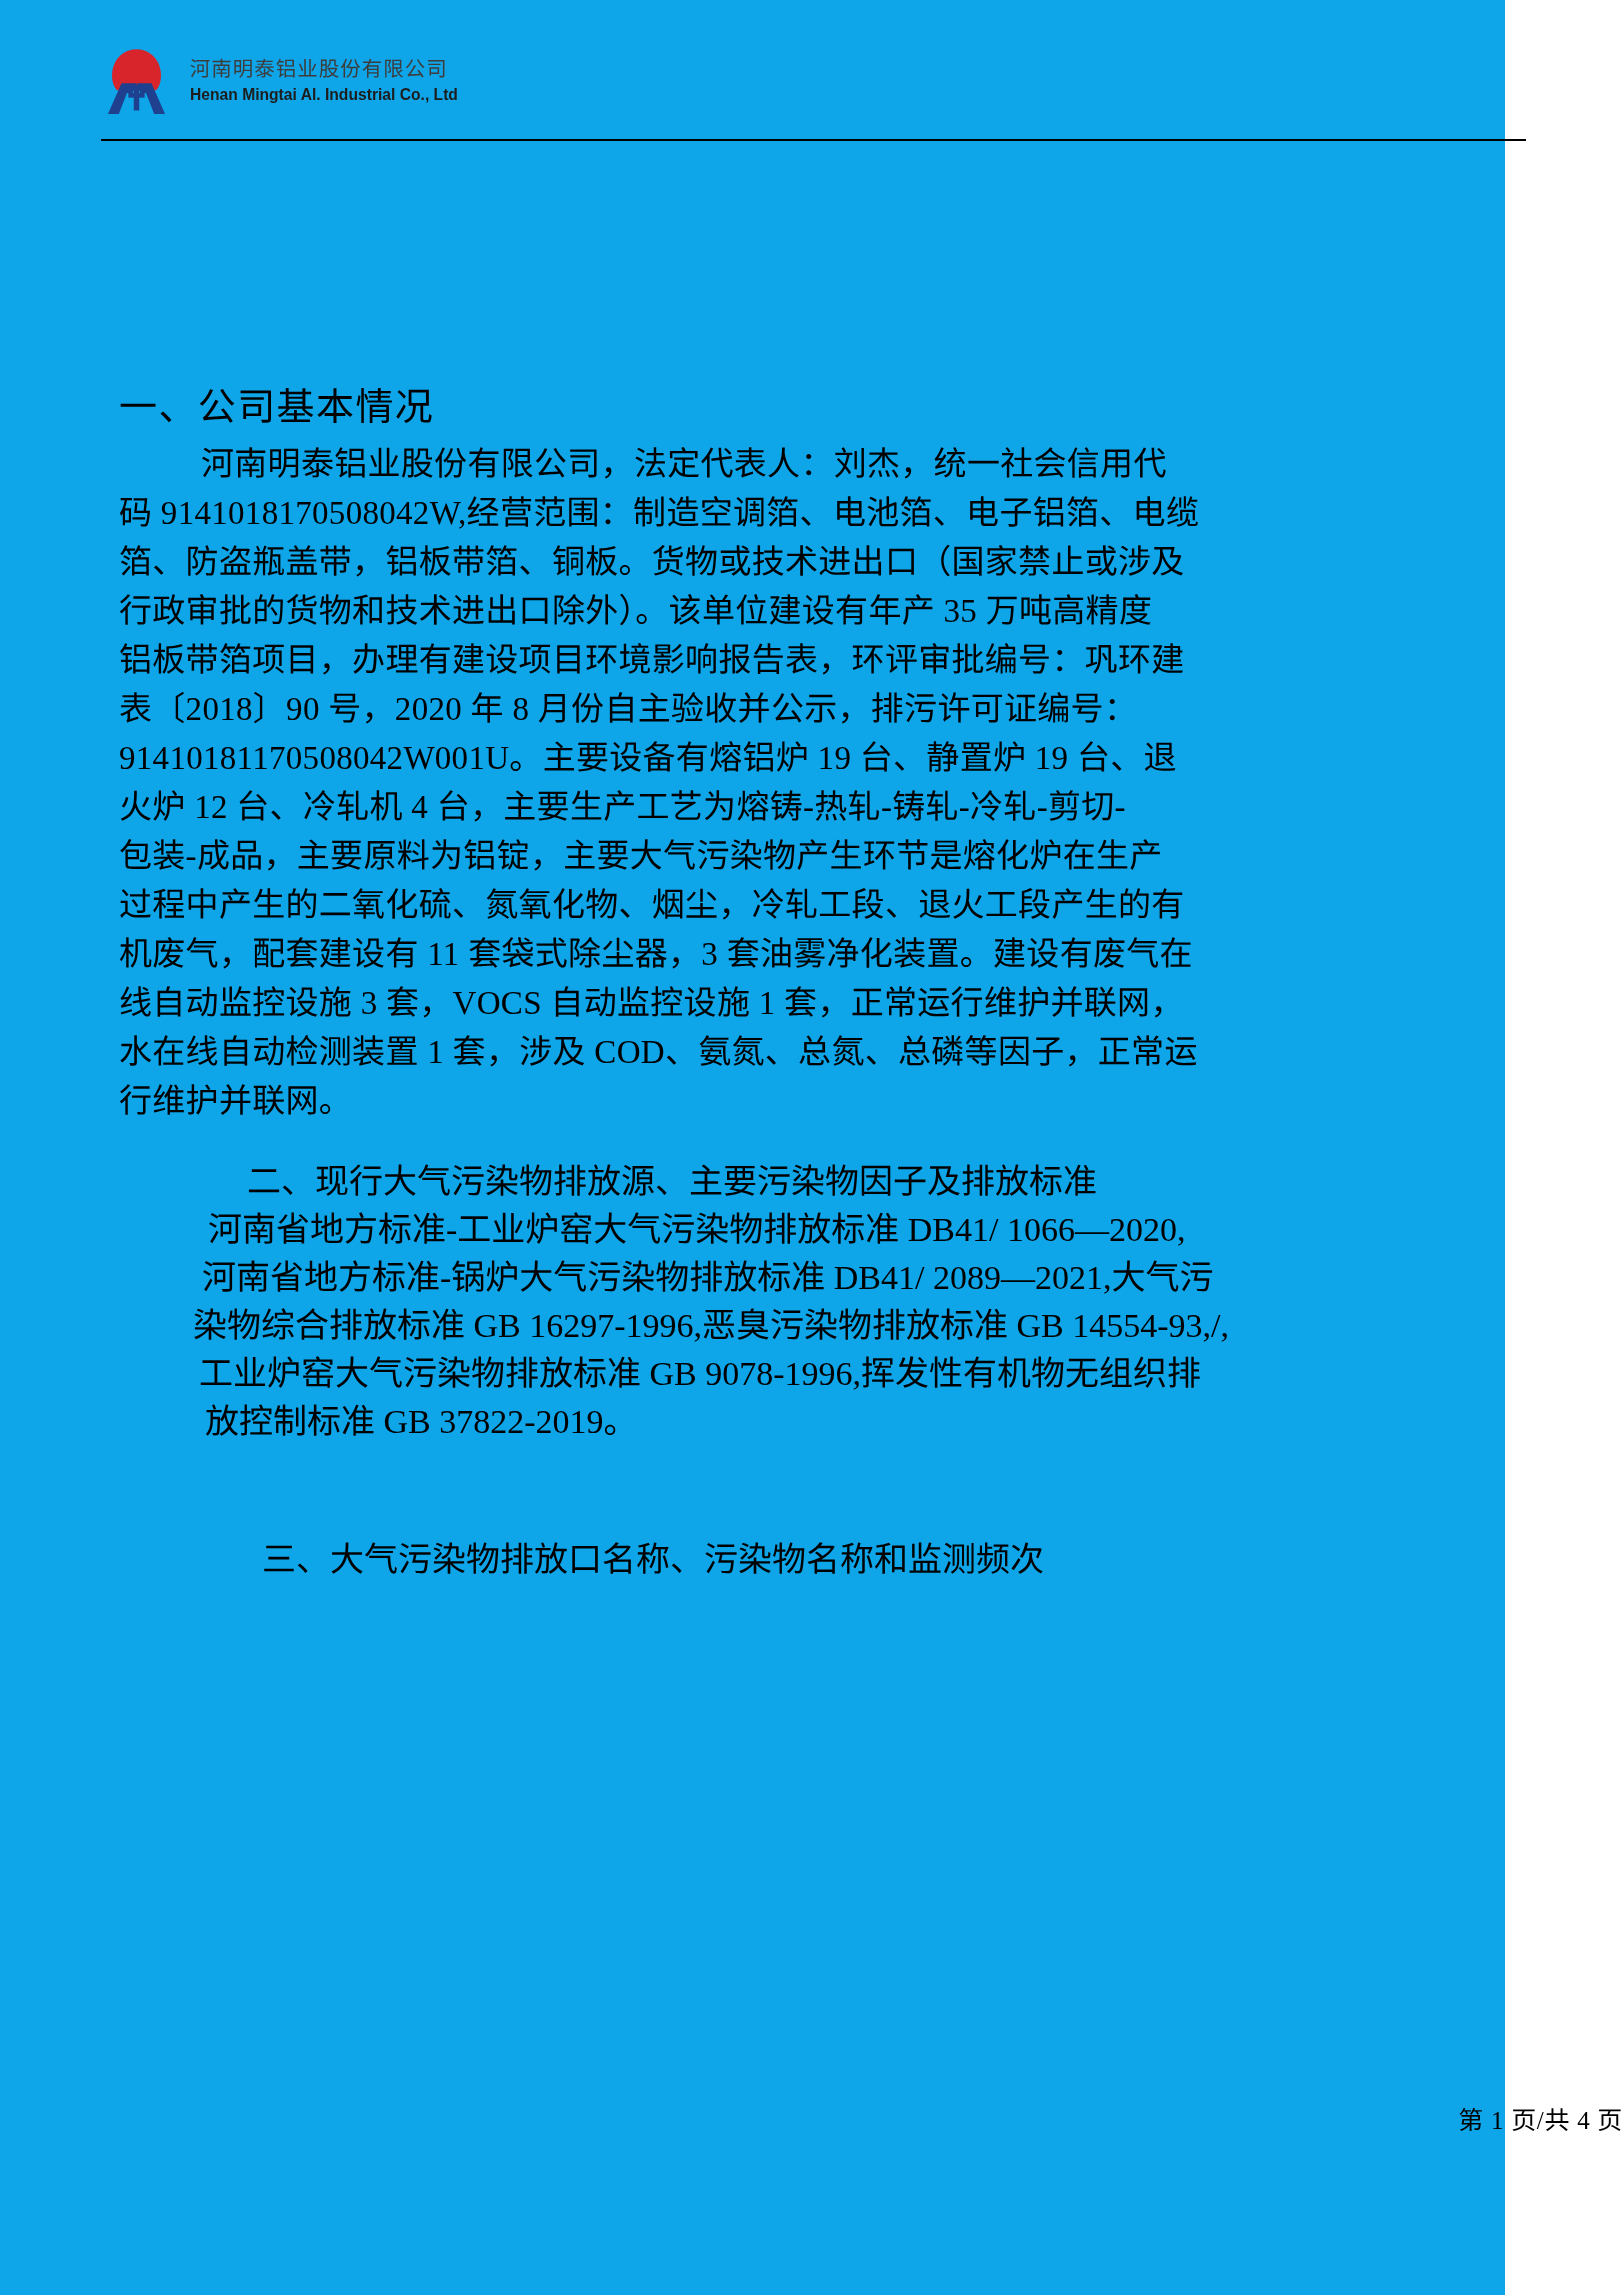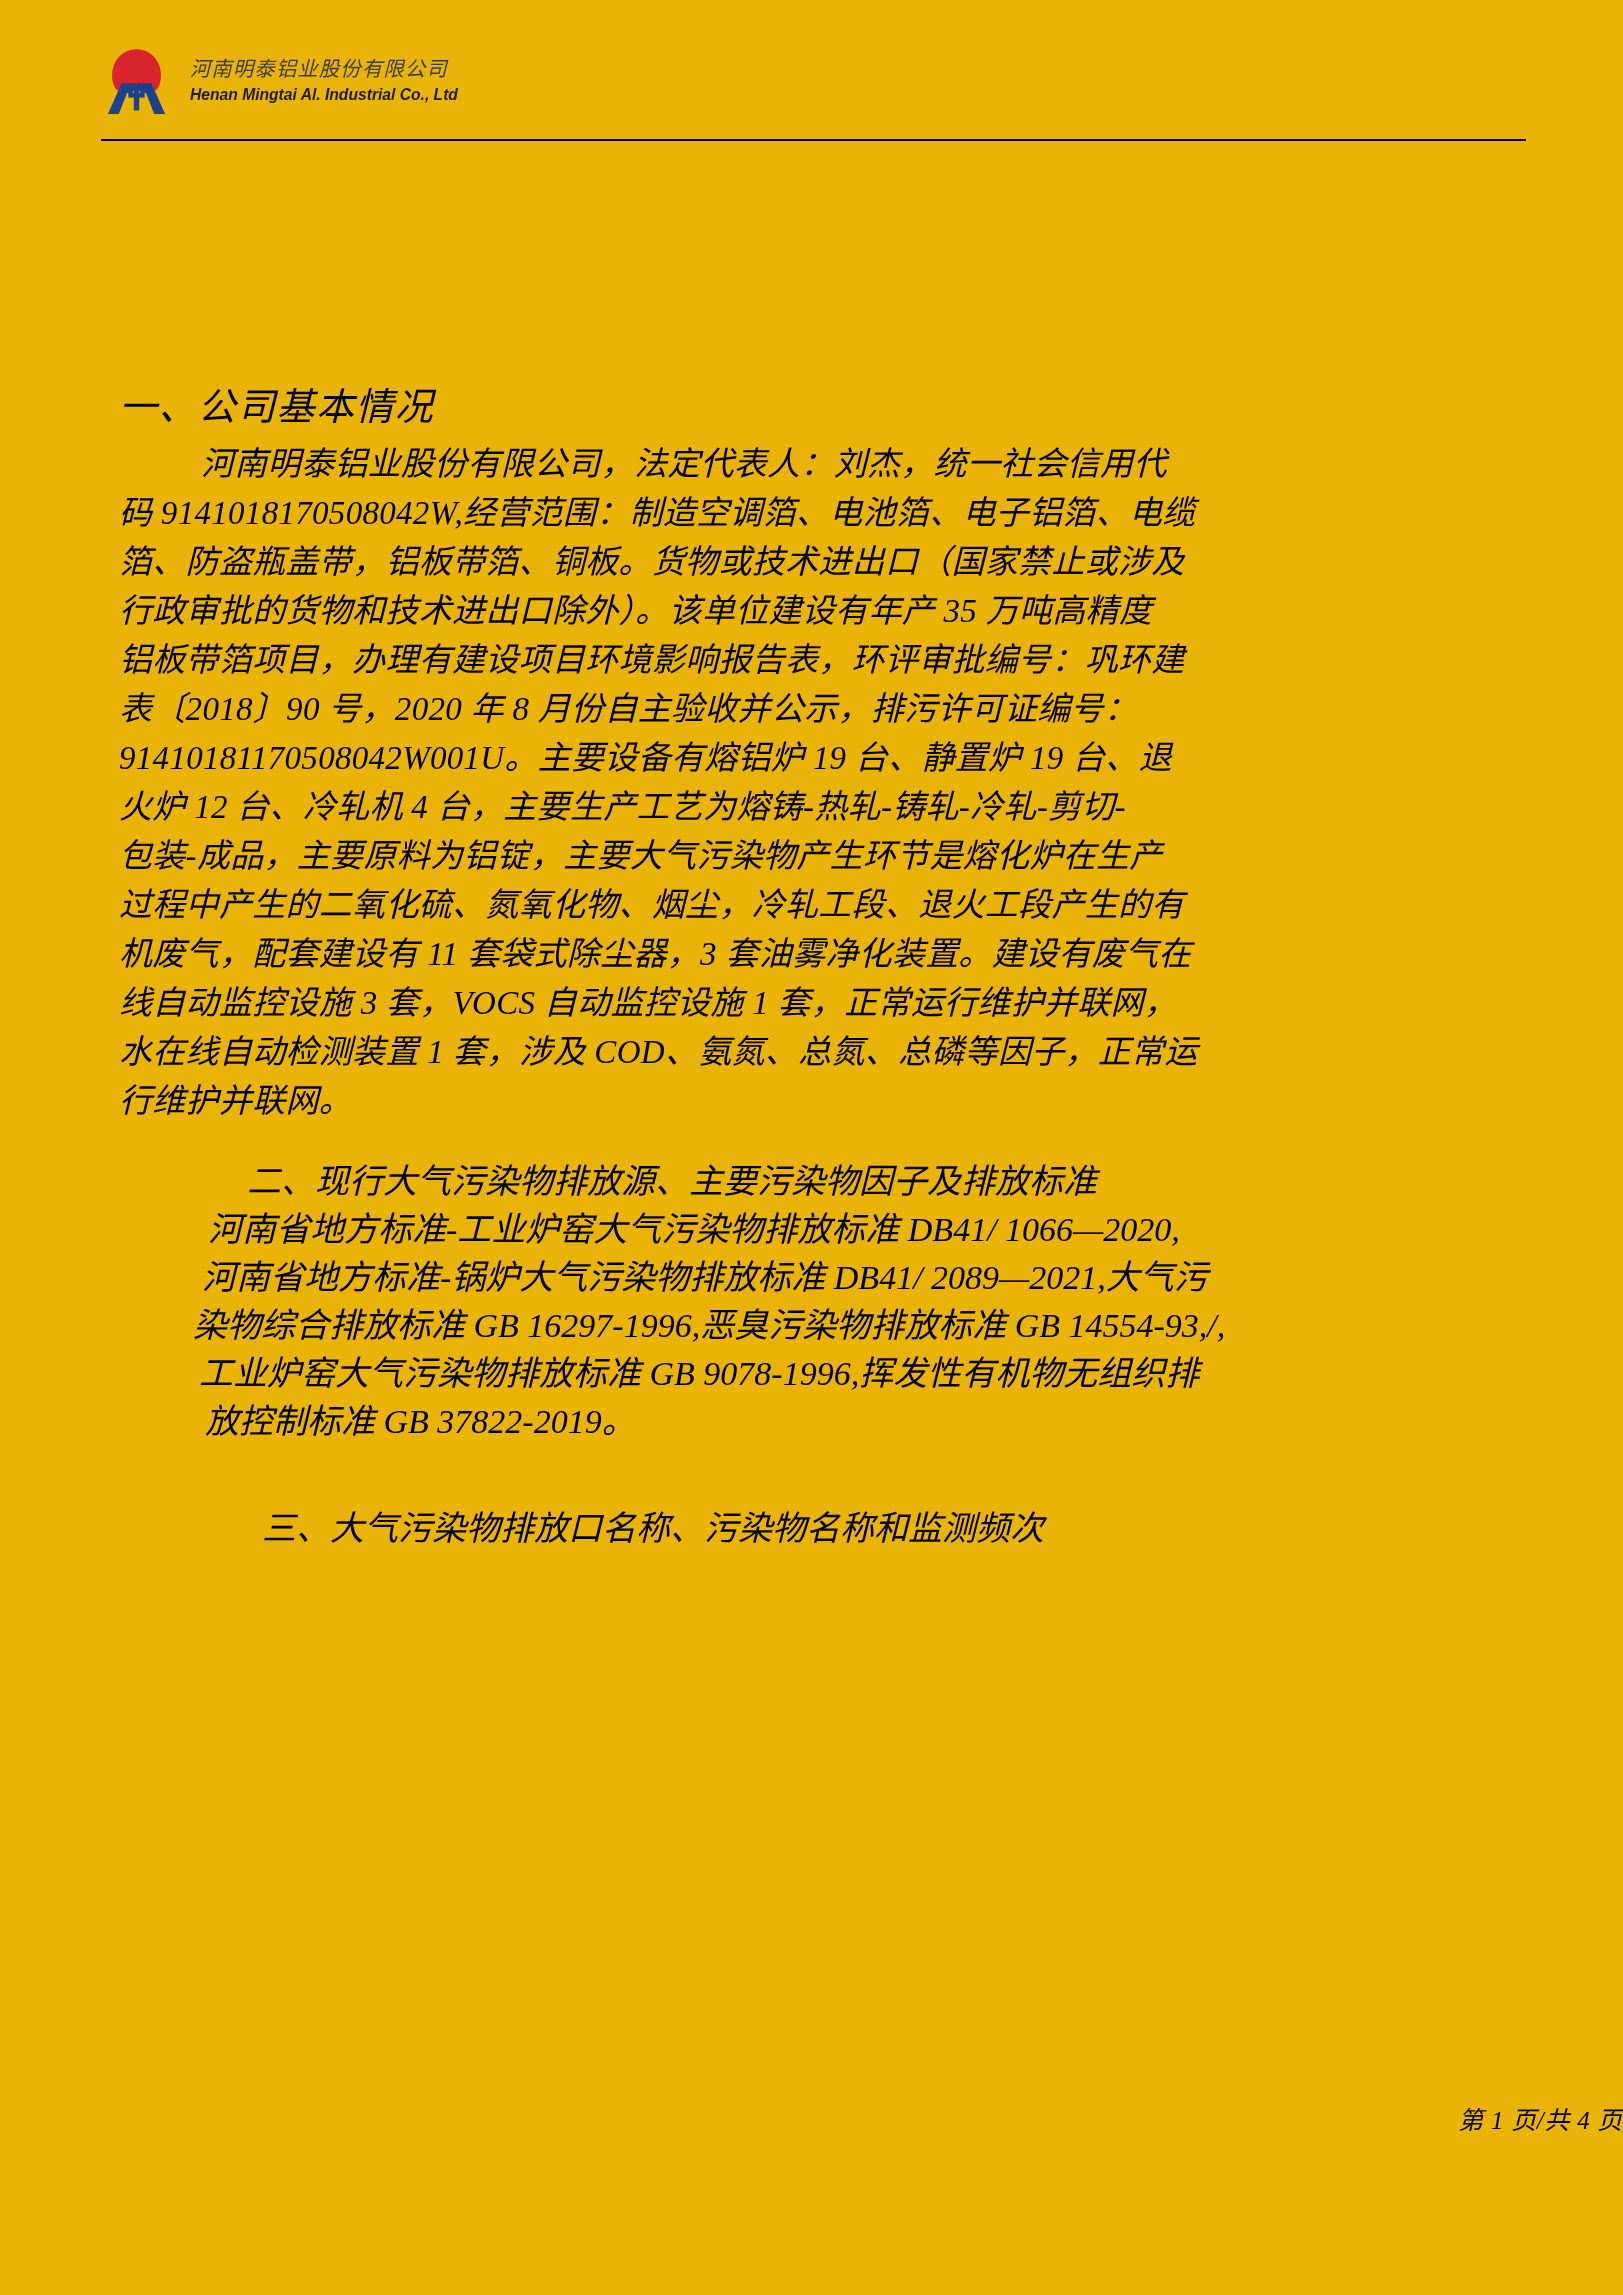--- a/index.html
+++ b/index.html
@@ -11,25 +11,24 @@
     width: 1623px;
     height: 2295px;
     font-family: "Liberation Serif", "DejaVu Serif", serif;
     color: #000000;
     position: relative;
     overflow: hidden;
   }
 
   .page {
     position: relative;
-    width: 1623px;
+    width: 1505px;
     height: 2295px;
-    background: #eab308;
+    background: #0ea5e9;
     box-sizing: border-box;
-    font-style: italic;
   }
 
   
   .letterhead {
     position: absolute;
     left: 101px;
     top: 42px;
     width: 1425px;
     height: 102px;
   }
@@ -139,21 +138,21 @@
     display: block;
     white-space: nowrap;
   }
   .pad-a { padding-left: 89px; }
   .pad-b { padding-left: 83px; }
   .pad-c { padding-left: 74px; }
   .pad-d { padding-left: 80px; }
   .pad-e { padding-left: 86px; }
 
   .block-three {
-    margin-top: 59px;
+    margin-top: 90px;
     font-size: 34px;
     line-height: 48px;
     padding-left: 143px;
     white-space: nowrap;
   }
 
   
   .footer {
     position: absolute;
     left: 0;

